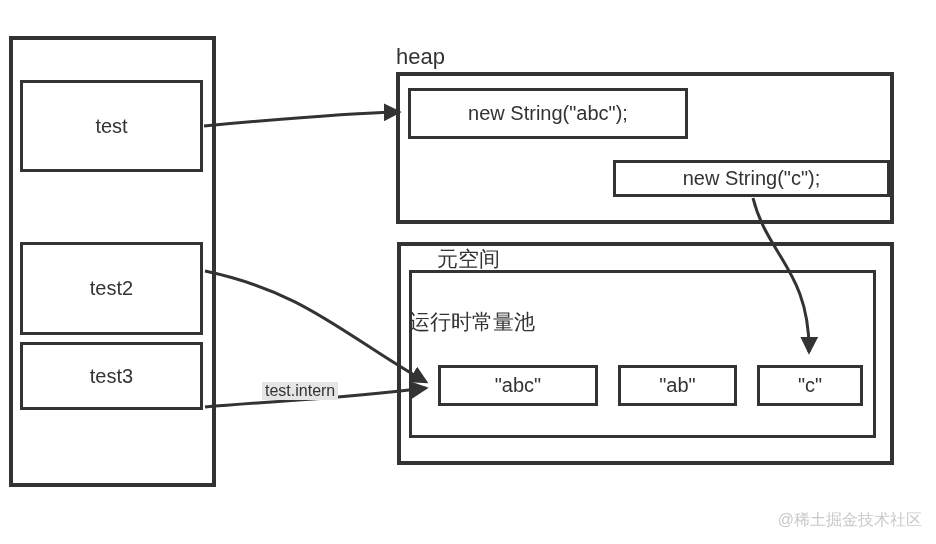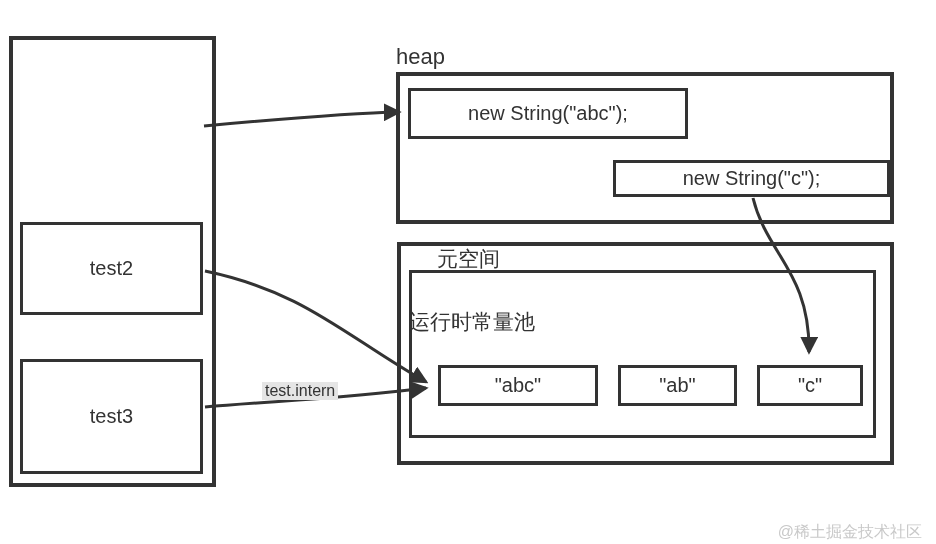--- a/index.html
+++ b/index.html
@@ -35,22 +35,22 @@
   .plain-label {
     position: absolute;
     font-size: 21px;
     color: var(--text-color);
     text-align: left;
     white-space: nowrap;
   }
   
   .stack-frame   { left: 9px;  top: 36px;  width: 207px; height: 451px; background: transparent; }
   .var-test      { left: 20px; top: 80px;  width: 183px; height: 92px; }
-  .var-test2     { left: 20px; top: 222px; width: 183px; height: 93px; }
-  .var-test3     { left: 20px; top: 359px; width: 183px; height: 115px; }
+  .var-test2     { left: 20px; top: 242px; width: 183px; height: 93px; }
+  .var-test3     { left: 20px; top: 342px; width: 183px; height: 68px; }
   
   .heap-title    { left: 396px; top: 44px; width: 498px; font-size: 22px; }
   .heap-box      { left: 396px; top: 72px; width: 498px; height: 152px; background: transparent; }
   .obj-abc       { left: 408px; top: 88px;  width: 280px; height: 51px; }
   .obj-c         { left: 613px; top: 160px; width: 277px; height: 37px; font-size: 20px; }
   
   .meta-box      { left: 397px; top: 242px; width: 497px; height: 223px; background: transparent; }
   .meta-title    { left: 397px; top: 245px; width: 525px; font-size: 21px; padding-left: 40px; }
   .pool-box      { left: 409px; top: 270px; width: 467px; height: 168px; background: transparent; }
   .pool-title    { left: 409px; top: 308px; width: 372px; font-size: 21px; }
@@ -63,21 +63,21 @@
     left: 262px; top: 382px;
     font-size: 16px;
     background: #e5e5e5;
     padding: 0 3px;
     z-index: 6;
     color: var(--text-color);
     white-space: nowrap;
   }
   .watermark {
     position: absolute;
-    right: 14px; top: 522px;
+    right: 14px; top: 510px;
     font-size: 16px;
     color: var(--watermark-color);
     z-index: 2;
     white-space: nowrap;
   }
   
   svg.arrows {
     position: absolute;
     left: 0; top: 0;
     width: 936px; height: 544px;
@@ -90,20 +90,23 @@
     stroke-width: 3;
   }
   svg.arrows marker path { fill: var(--line-color); }
 </style>
 </head>
 <body>
 
 <div class="canvas">
 
   <div class="box thick stack-frame"></div>
+  <div class="box var-test">
+    <span>test</span>
+  </div>
   <div class="box var-test2">
     <span>test2</span>
   </div>
   <div class="box var-test3">
     <span>test3</span>
   </div>
 
   <div class="plain-label heap-title">heap</div>
   <div class="box thick heap-box"></div>
   <div class="box obj-abc">

